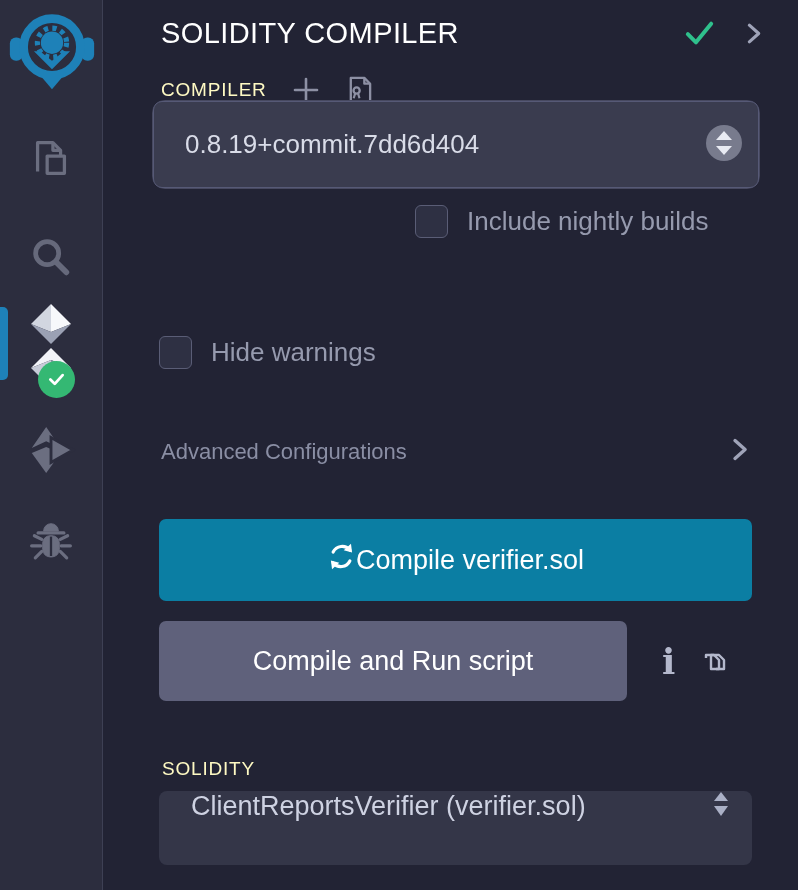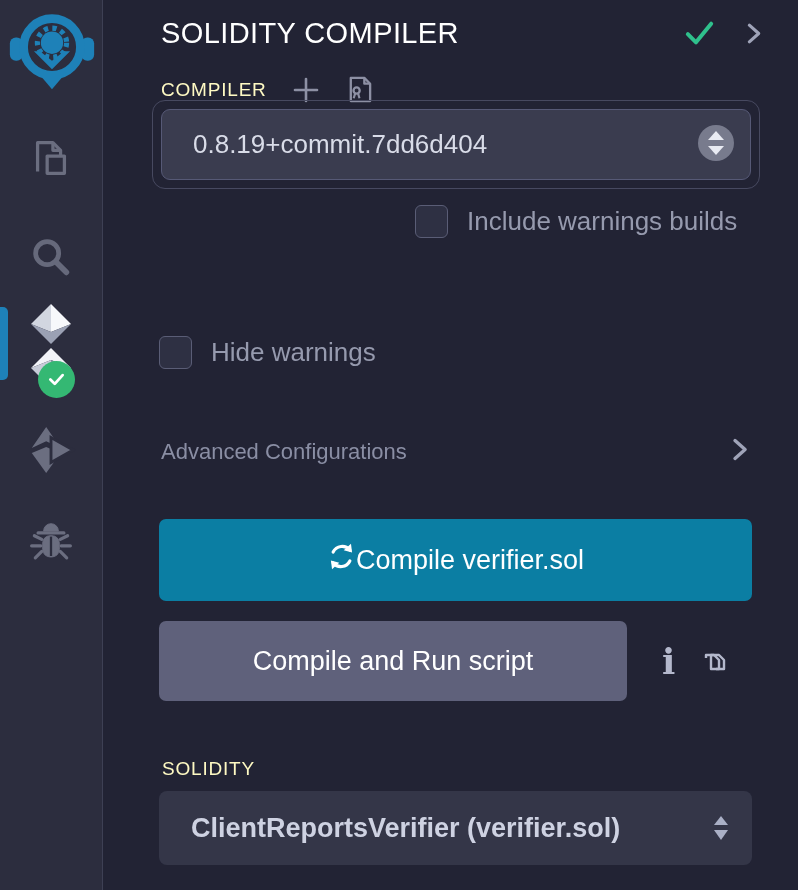--- a/index.html
+++ b/index.html
@@ -41,21 +41,21 @@
   .hdr h1 { font-size:29px; font-weight:500; letter-spacing:.4px; color:#fff; flex:1 1 auto;}
   .hdr .hdr-ic { margin-left:26px; display:flex; align-items:center; }
 
   .lbl-sm { font-size:19px; letter-spacing:.8px; color:#fef9c3; font-weight:400; }
 
   .compiler-lblrow { position:absolute; left:57px; top:74px; display:flex; align-items:center; gap:24px; }
   .lblrow-ic { display:flex; align-items:center; cursor:pointer; background:none; border:none; padding:0;}
 
   .sel-outer {
     position:absolute; left:48px; top:100px; width:608px; height:89px;
-    border:1px solid #474960; border-radius:13px; padding:8px;
+    border:1px solid #474960; border-radius:13px; padding:0;
   }
   .sel-inner {
     position:relative; width:100%; height:100%;
     background:#3a3c4f; border:1px solid #565976; border-radius:9px;
     display:flex; align-items:center; cursor:pointer;
   }
   .sel-inner .sel-text { padding-left:31px; font-size:26px; color:#d9dce8; }
   .stepper { position:absolute; right:15px; top:50%; transform:translateY(-50%); }
 
   .chk-row { position:absolute; display:flex; align-items:center; gap:19px; cursor:pointer; }
@@ -82,21 +82,21 @@
     color:#fff; font-size:27px; font-family:inherit; cursor:pointer;
   }
   .info-ic { margin-left:35px; font-family:"DejaVu Serif","Liberation Serif",serif;
     font-size:35px; font-weight:700; color:#b4b8cc; line-height:1; cursor:pointer;
     background:none; border:none; }
   .copy-btn { margin-left:26px; background:none; border:none; cursor:pointer; display:flex; }
 
   .contract-lbl { position:absolute; left:58px; top:758px; }
   .contract-sel {
     position:absolute; left:55px; top:791px; width:593px; height:74px;
-    background:#343648; border-radius:8px; display:flex; align-items:center; cursor:pointer;font-weight:bold;
+    background:#343648; border-radius:8px; display:flex; cursor:pointer;
   }
   .contract-sel .sel-text { padding-left:32px; font-size:27px; color:#ced2e2; flex:1 1 auto; }
   .contract-sel .arrows { margin-right:23px; display:flex; }
 </style>
 </head>
 <body>
 
 <div class="app">
 
   <aside class="sidebar">
@@ -232,21 +232,21 @@
             <polygon points="11,22 27,22 19,31" fill="#e9ebf3"></polygon>
           </svg>
         </span>
       </div>
     </div>
 
     <label class="chk-row" style="left:311px; top:205px">
       <span class="checkbox">
         
       </span>
-      <span class="chk-label">Include warnings builds</span>
+      <span class="chk-label">Include nightly builds</span>
     </label>
 
 
     <label class="chk-row" style="left:55px; top:336px">
       <span class="checkbox">
         
       </span>
       <span class="chk-label">Hide warnings</span>
     </label>
 

